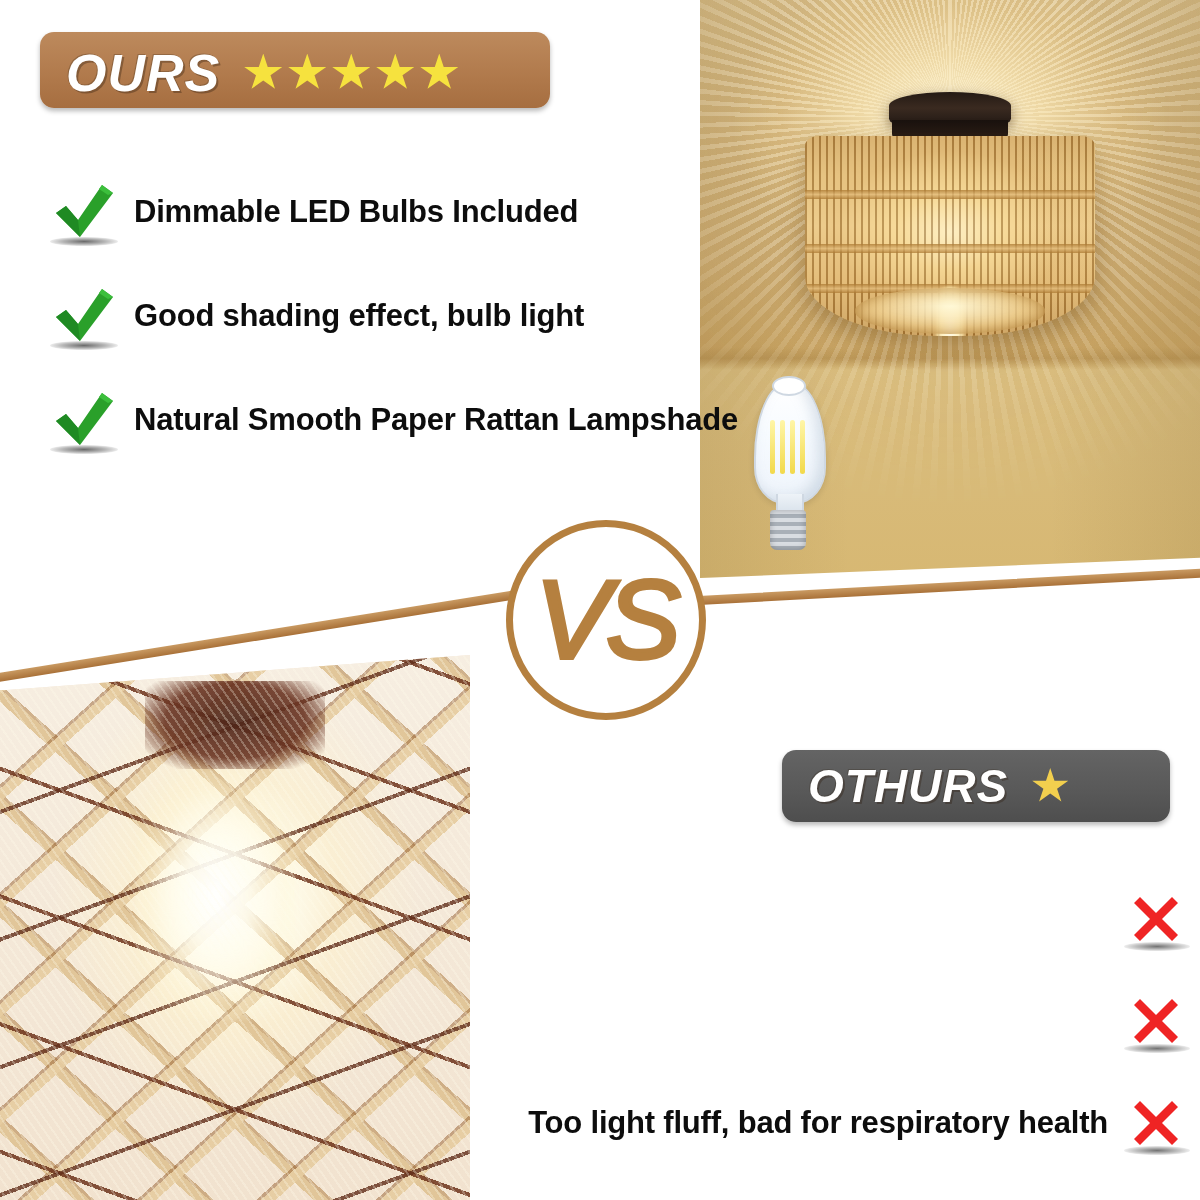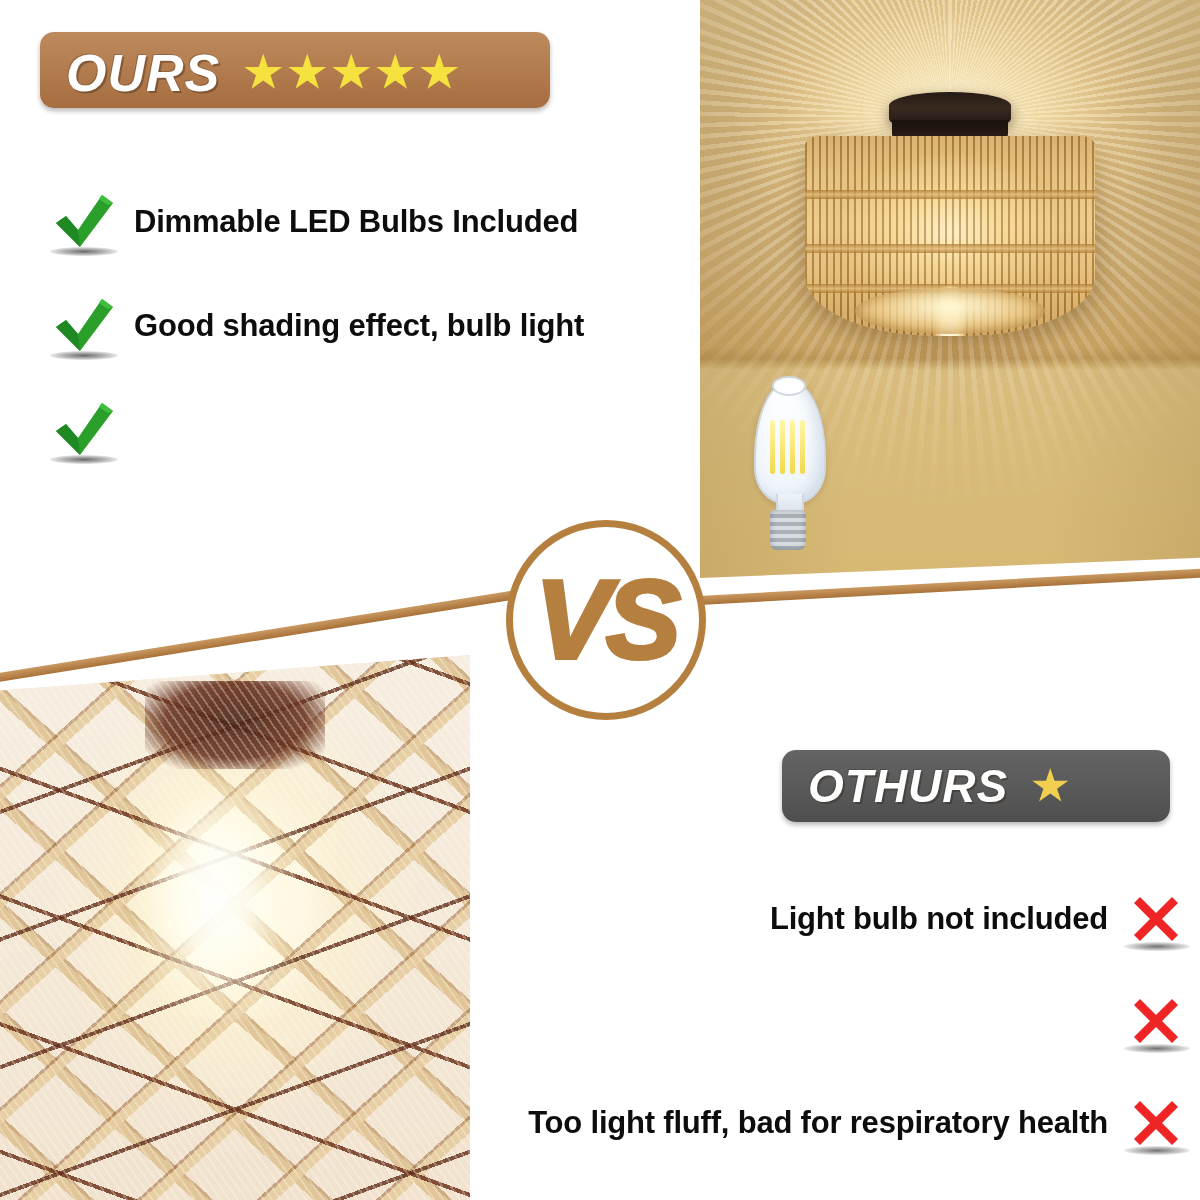--- a/index.html
+++ b/index.html
@@ -253,21 +253,21 @@
     background: #ffffff;
     z-index: 6;
   }
   .vs-text {
     position:absolute;
     left: 0; right: 0; top: 50%;
     transform: translateY(-50%);
     text-align: center;
     font-family: "Liberation Sans", sans-serif;
     font-size: 112px;
-    font-weight: bold;
+    font-weight: normal;
     font-style: italic;
     color: #b5803f;
     letter-spacing: -4px;
     line-height: 1;
     -webkit-text-stroke: 4px #b5803f;
   }
 
   
   .badge {
     position:absolute;
@@ -313,21 +313,21 @@
     filter: drop-shadow(2px 2px 1px rgba(60,40,10,.35));
   }
   .badge-othurs .star {
     width: 36px; height: 36px;
     background: #f2cf4e;
   }
 
   
   .list-ours {
     position:absolute;
-    left: 52px; top: 170px;
+    left: 52px; top: 160px;
     width: 660px;
   }
   .feature-row {
     display:flex;
     align-items:center;
     height: 104px;
   }
   .check-icon {
     position:relative;
     width: 64px; height: 60px;
@@ -466,35 +466,35 @@
 
     <div class="feature-row">
       <span class="check-icon">
         <svg width="64" height="60" viewBox="0 0 64 60">
           <path d="M4 31 L14 24 L26 38 L50 3 L61 11 L28 55 Z" fill="#2aa02a"></path>
           <path d="M4 31 L14 24 L26 38 L28 55 Z" fill="#1f8a23"></path>
           <path d="M50 3 L61 11 L56 13 L47 7 Z" fill="#3cbf3c"></path>
         </svg>
         <span class="icon-shadow"></span>
       </span>
+      <span class="feature-text">Natural Smooth Paper Rattan Lampshade</span>
     </div>
 
   </div>
 
   <div class="badge badge-othurs">
     <span class="badge-label">OTHURS</span>
     <span class="stars">
       <span class="star"></span>
     </span>
   </div>
 
   <div class="list-othurs">
 
     <div class="feature-row-r">
-      <span class="feature-text">Light bulb not included</span>
       <span class="x-icon">
         <svg width="52" height="52" viewBox="0 0 52 52">
           <path d="M10 4 L26 20 L42 4 L48 10 L32 26 L48 42 L42 48 L26 32 L10 48 L4 42 L20 26 L4 10 Z" fill="#ef2424"></path>
         </svg>
         <span class="x-shadow"></span>
       </span>
     </div>
 
     <div class="feature-row-r">
       <span class="x-icon">

